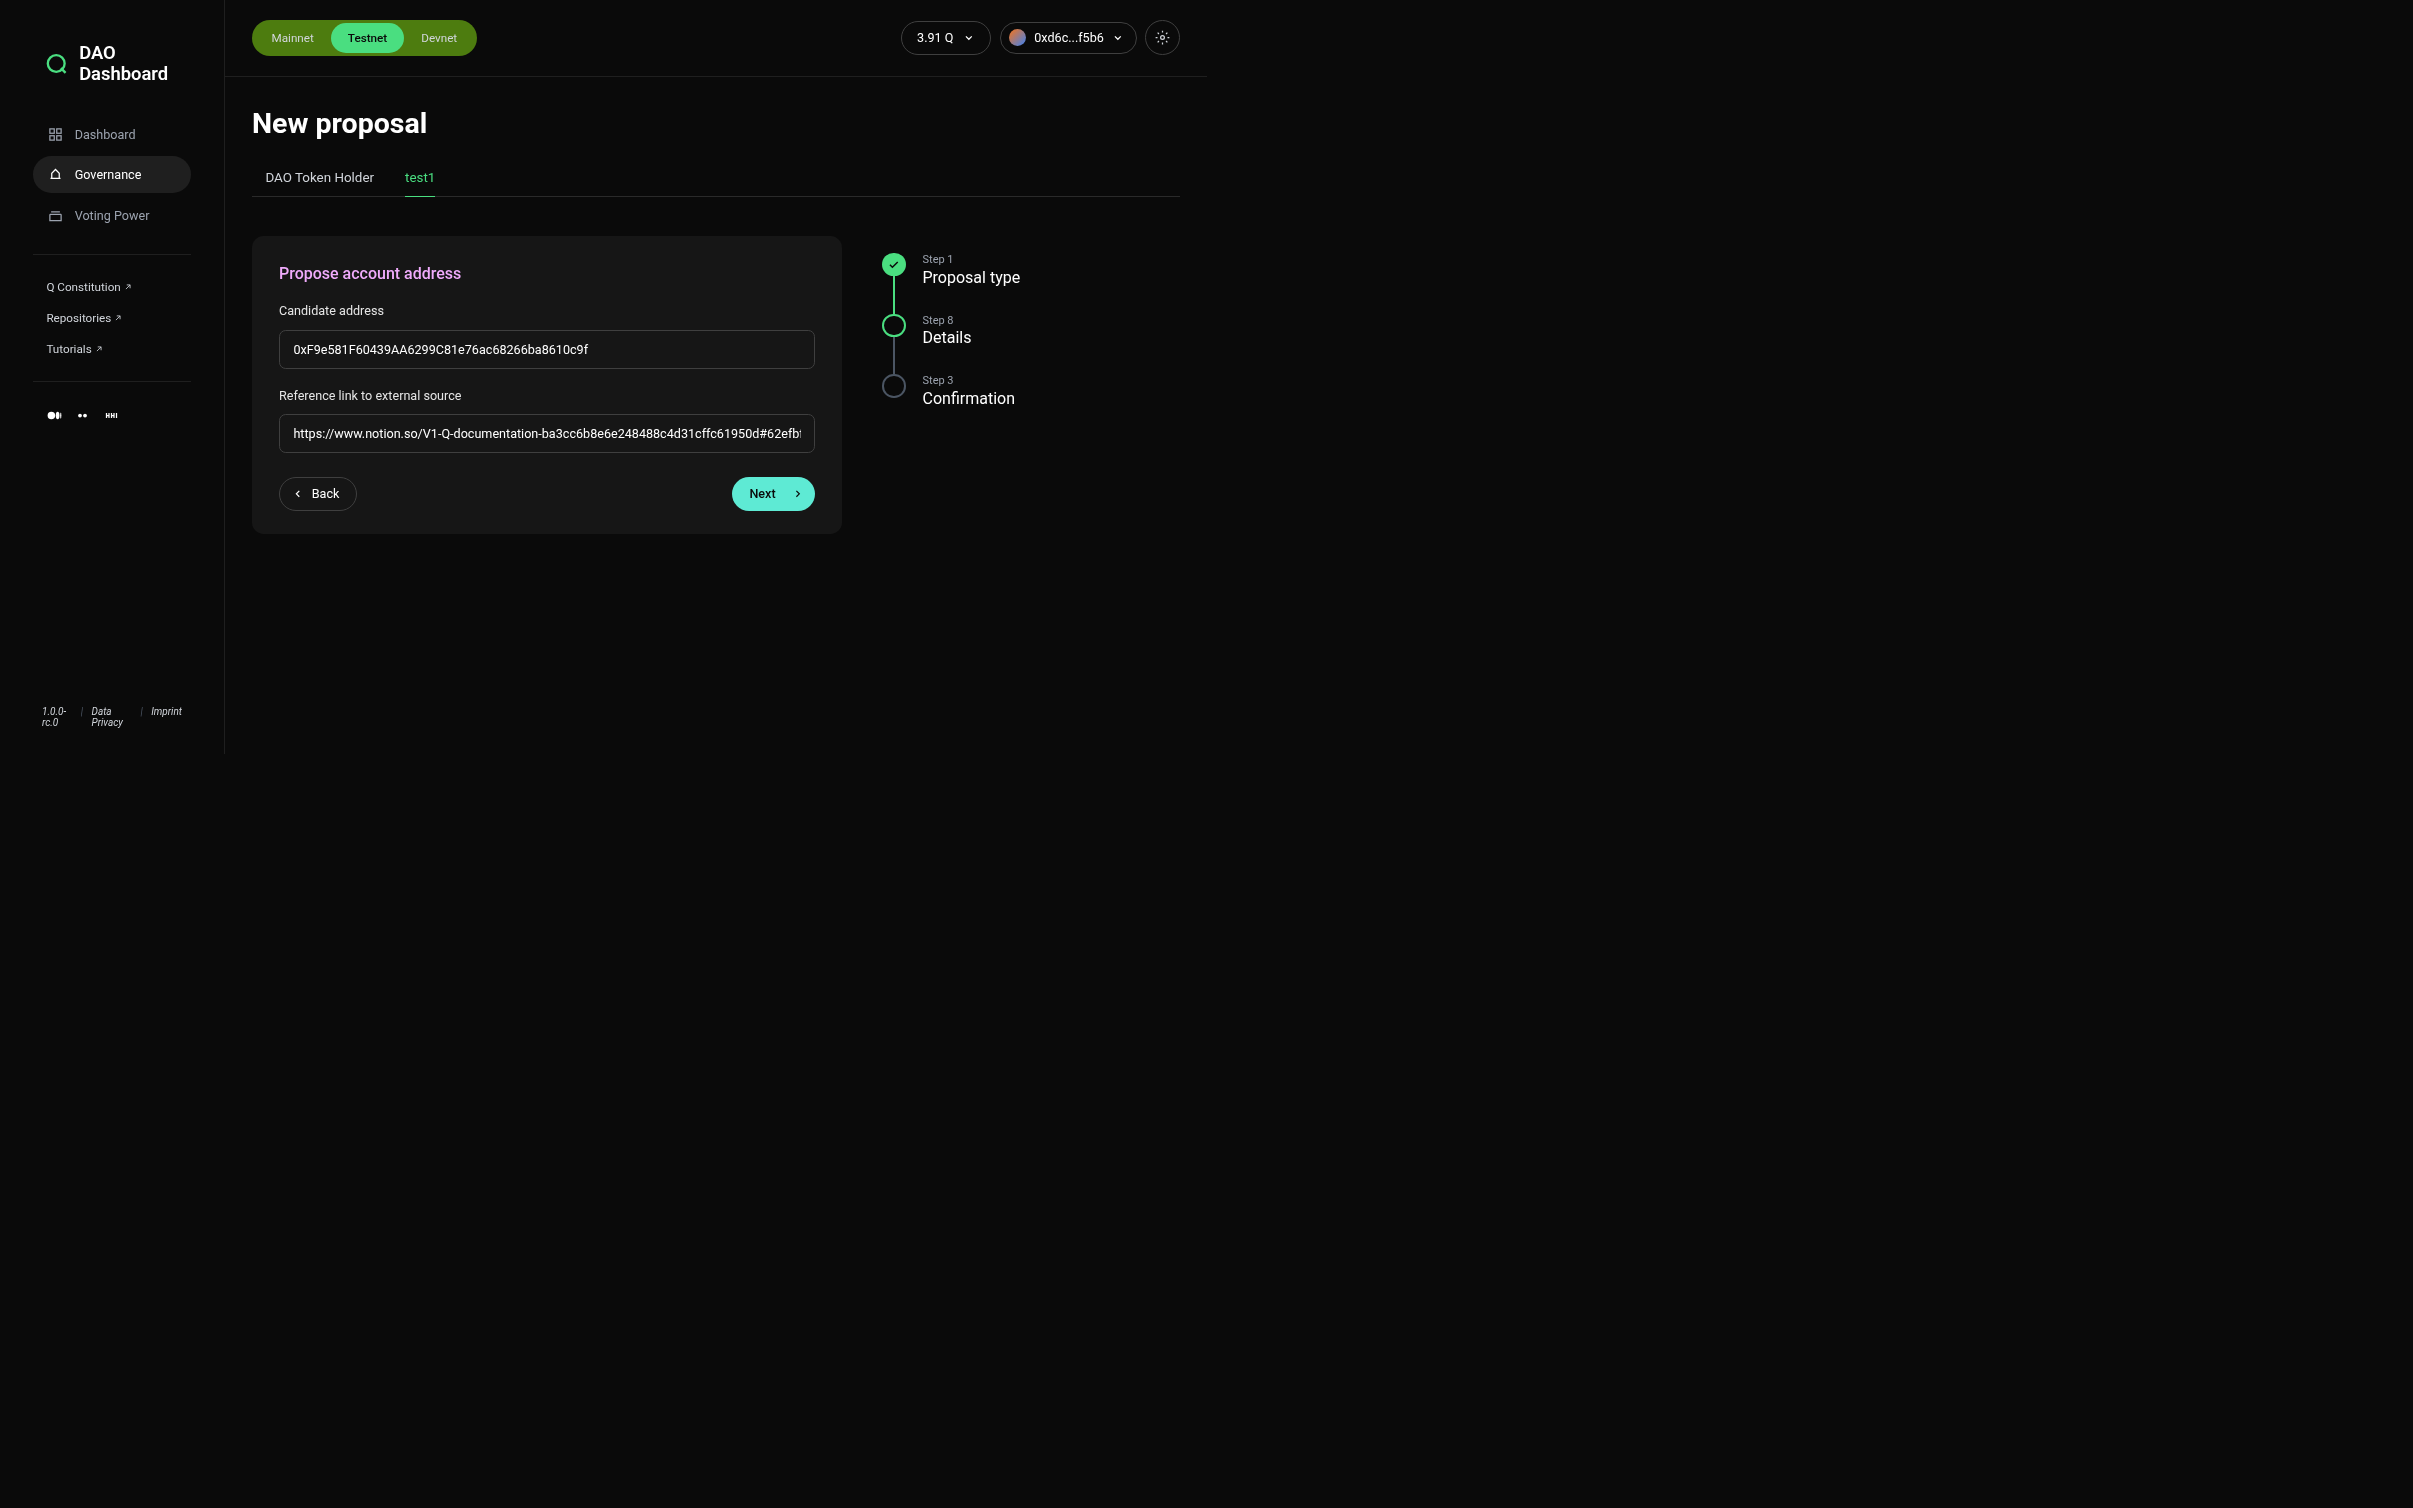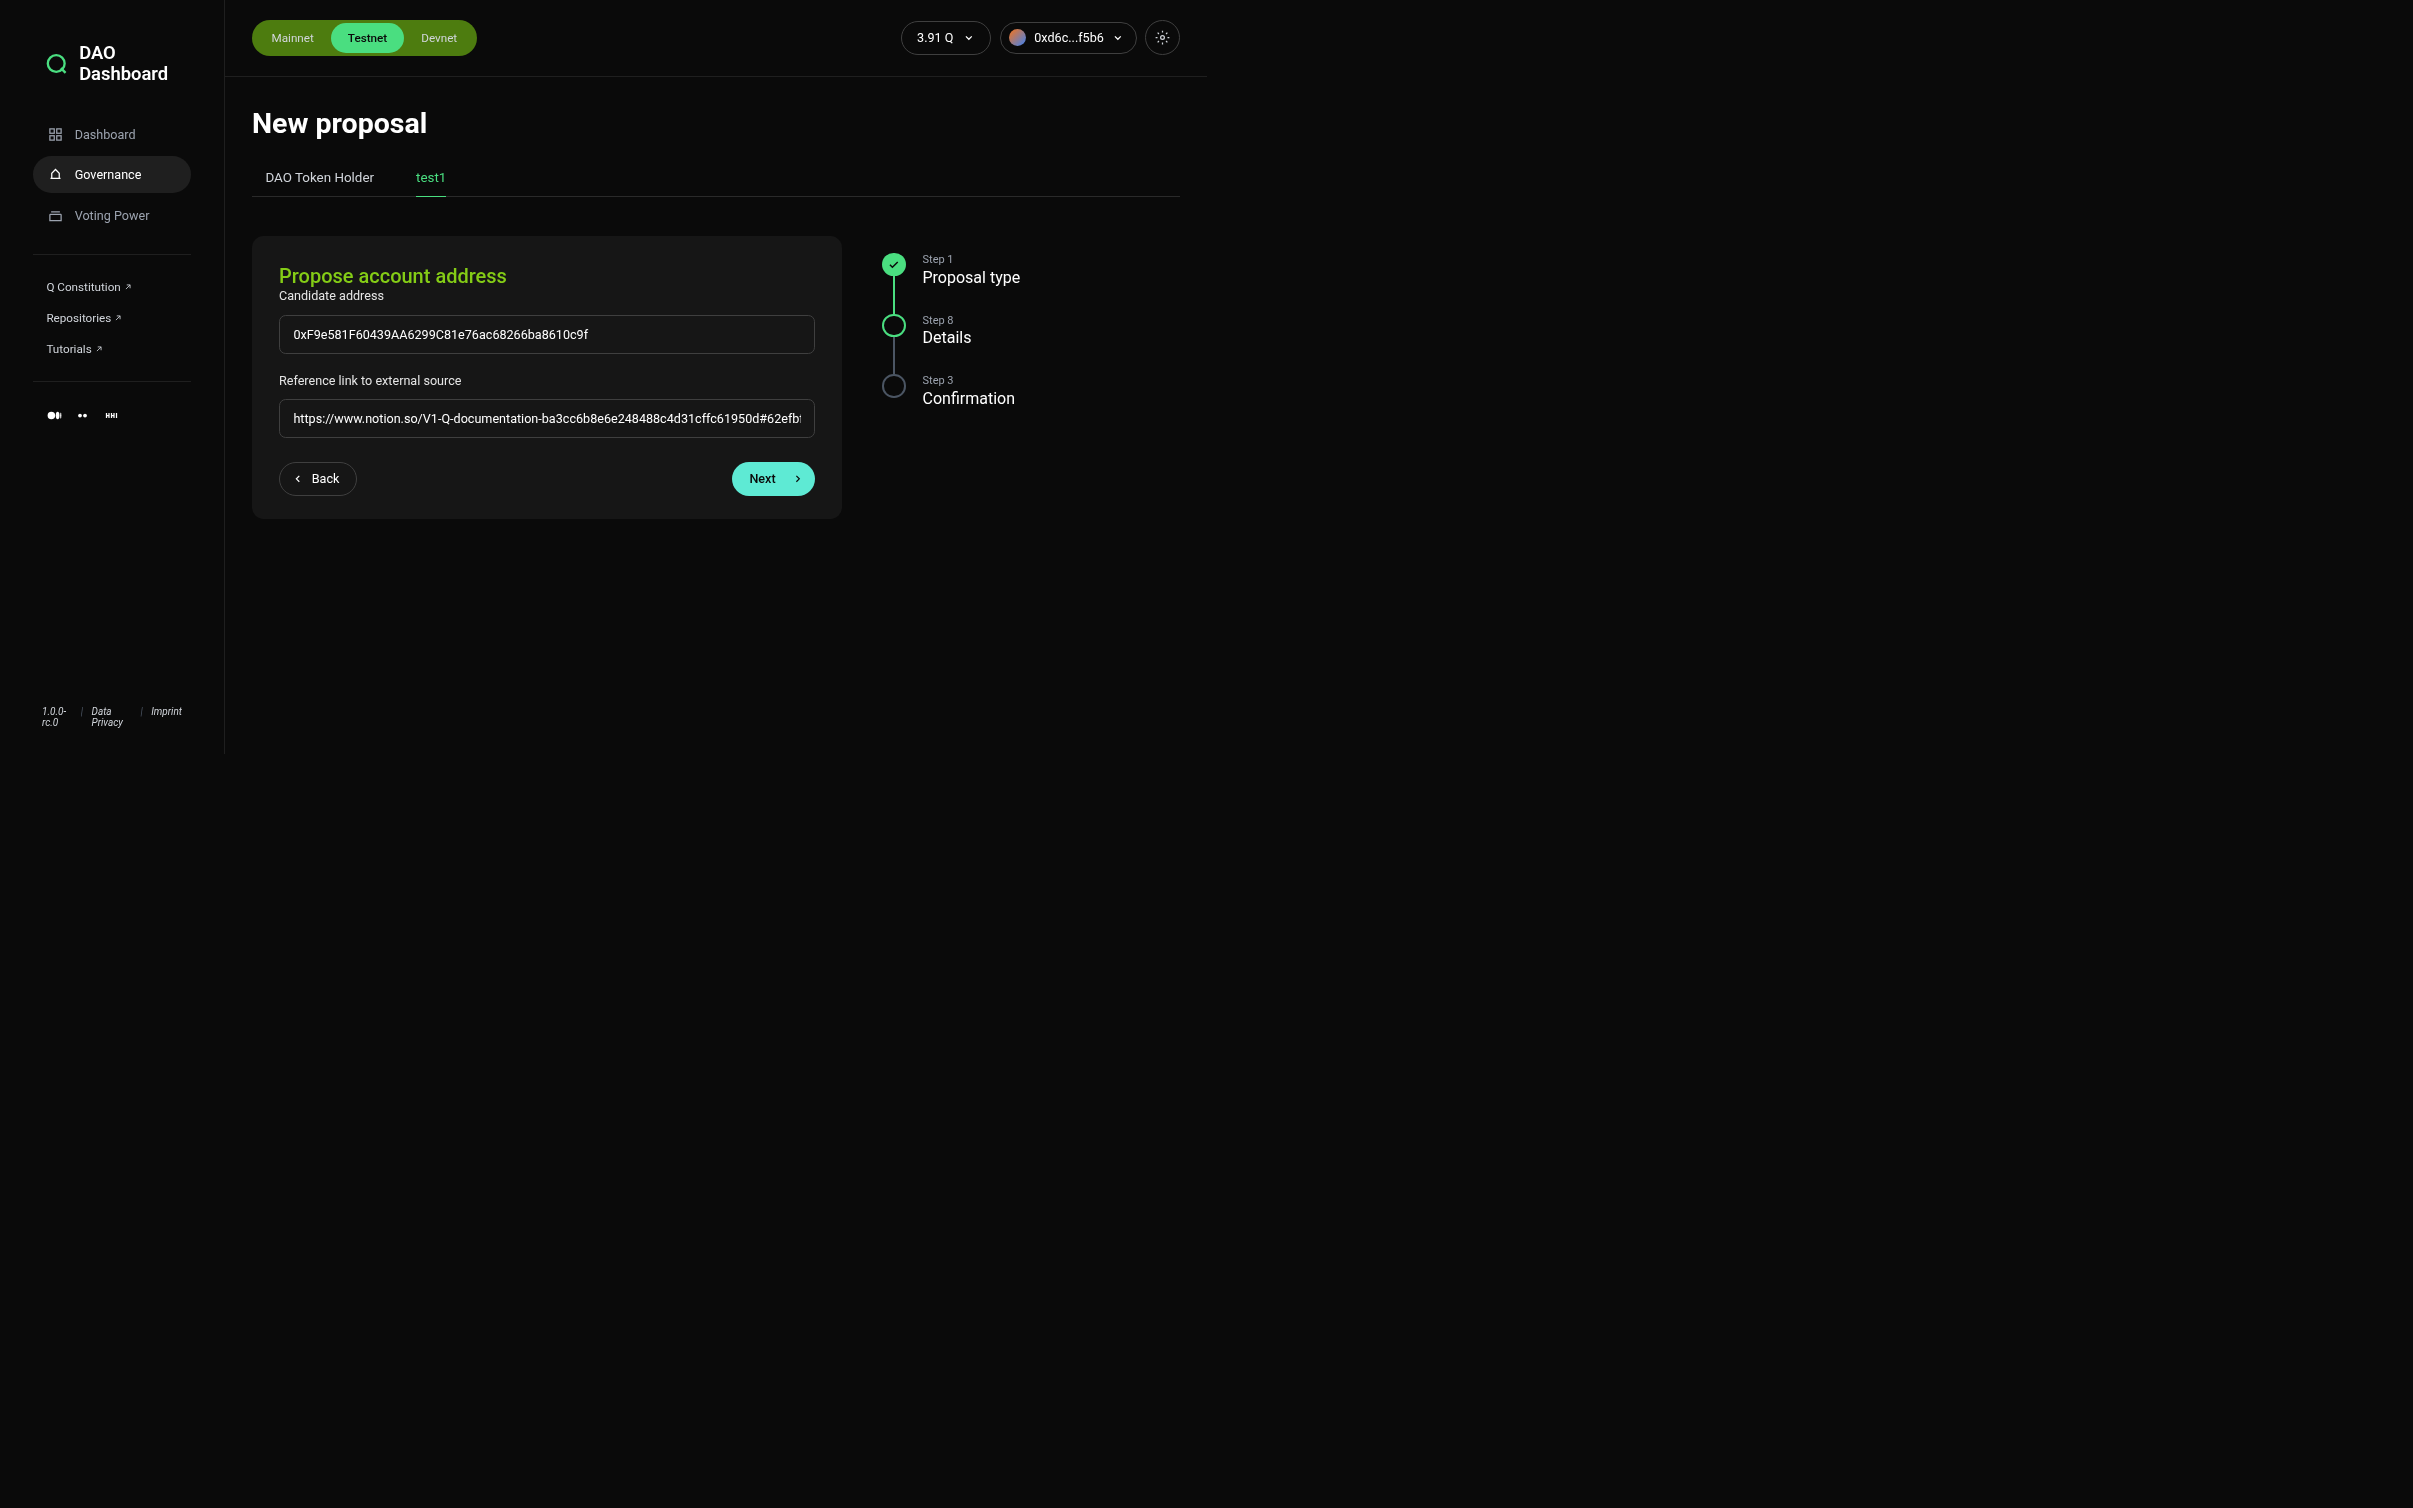--- a/index.html
+++ b/index.html
@@ -233,21 +233,21 @@
     
     .page-title {
       font-size: 28.5px;
       font-weight: 700;
       color: #ffffff;
       margin-bottom: 30px;
     }
     
     .tabs {
       display: flex;
-      gap: 27px;
+      gap: 16px;
       border-bottom: 0.8px solid #2a2a2a;
       margin-bottom: 0;
       margin-top: 8px;
     }
     
     .tab {
       padding: 0 0 11px 0;
       font-size: 13.4px;
       color: #d1d5db;
       cursor: pointer;
@@ -271,23 +271,24 @@
     }
     
     .proposal-card {
       background: #161616;
       border-radius: 11.7px;
       padding: 28.5px 27px 23.5px;
       width: 590px;
     }
     
     .card-title {
-      font-size: 20px;
+      font-size: 16px;
       font-weight: 500;
-      color: #84cc16;
+      color: #f0abfc;
+      margin-bottom: 20px;
     }
     
     .radio-group {
       display: flex;
       flex-direction: column;
       gap: 10px;
       margin-bottom: 18.4px;
     }
     
     .radio-option {

